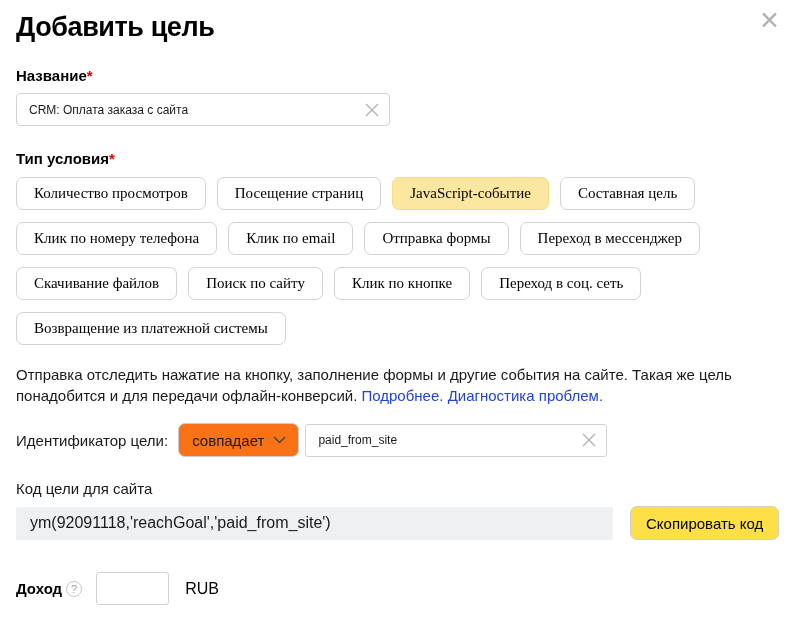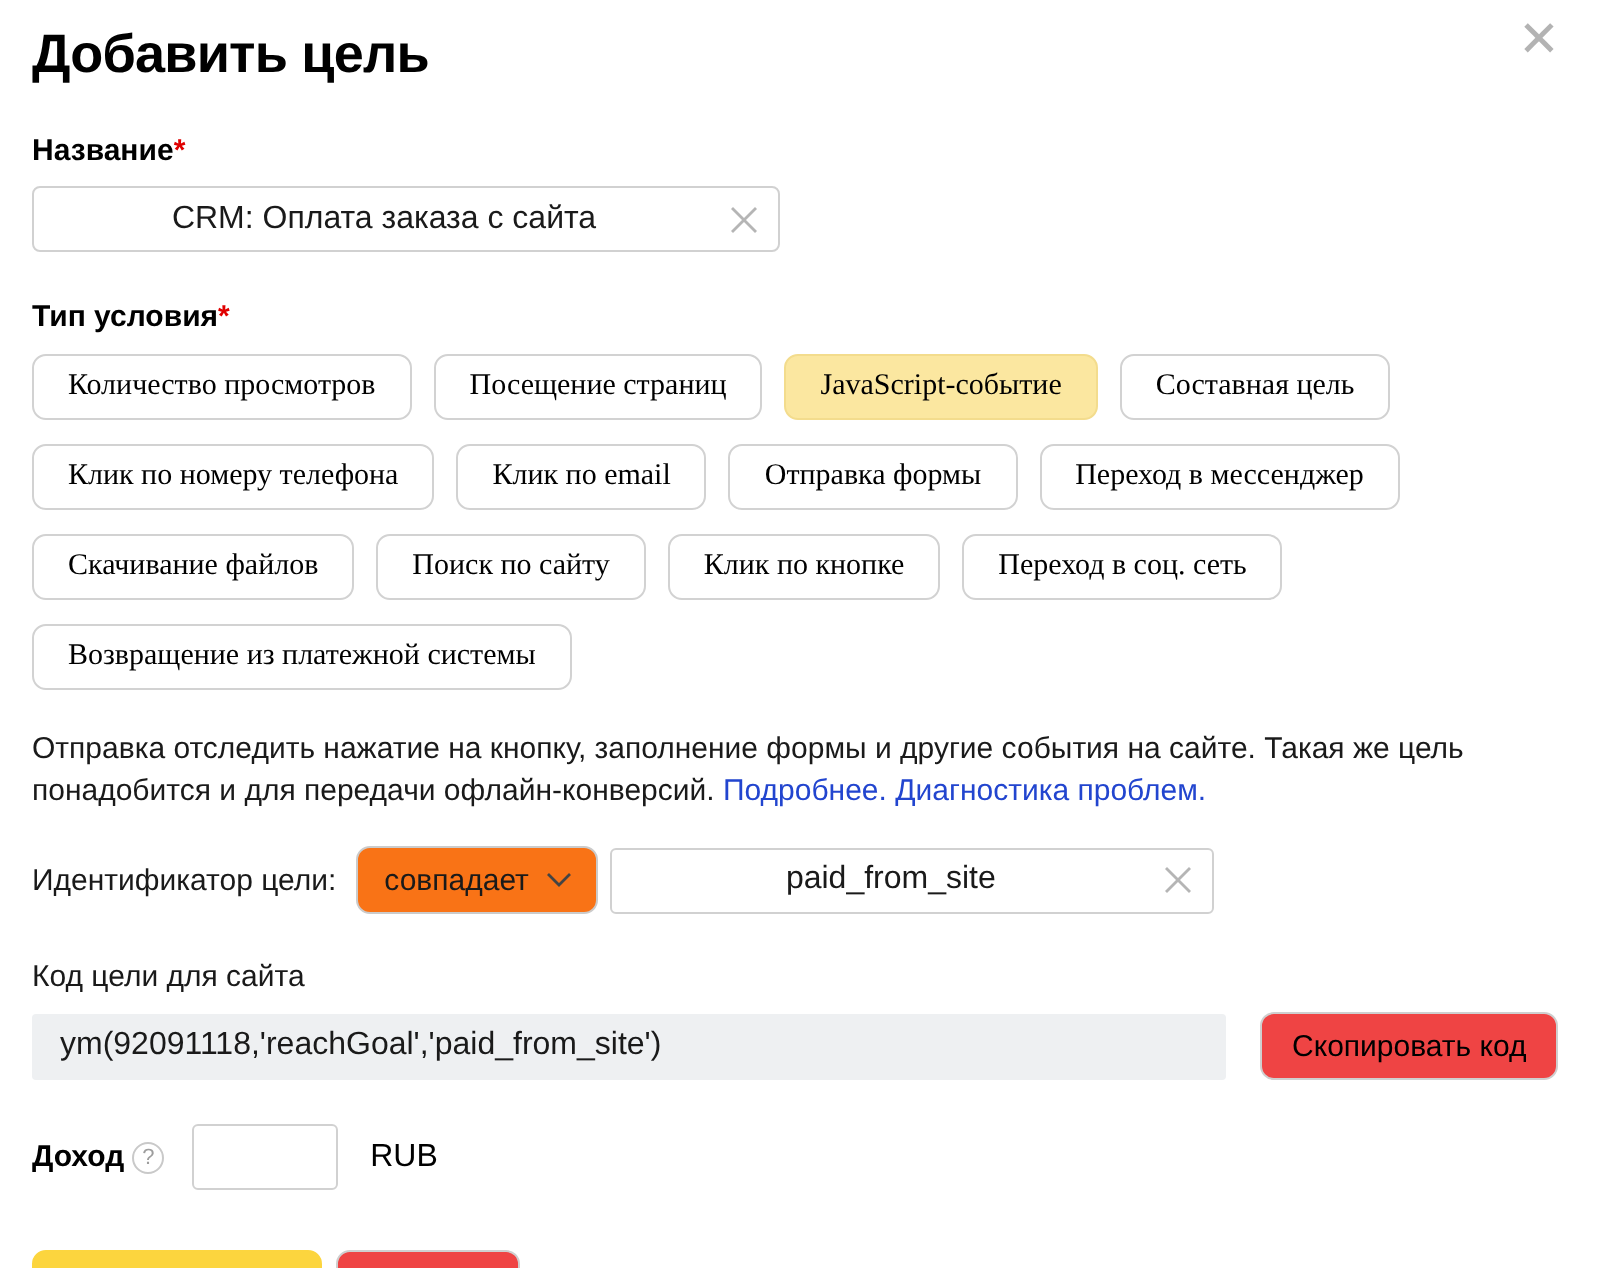--- a/index.html
+++ b/index.html
@@ -24,23 +24,23 @@
 
   .field-label { font-size:15px; font-weight:700; color:#000; }
   .required { color:#e00000; font-weight:700; }
 
   .mt-24 { margin-top:24px; }
   .mt-9  { margin-top:9px; }
 
   .input-wrap { position:relative; display:inline-block; vertical-align:middle; }
   .text-input {
     height:33px; border:1px solid #d1d1d1; border-radius:3px;
-    font-size:16px; color:#1a1a1a; padding:0 34px 0 12px;
+    font-size:12px; color:#1a1a1a; padding:0 34px 0 12px;
     font-family:"Liberation Sans","DejaVu Sans",sans-serif;
-    outline:none; background:#fff;text-align:center;
+    outline:none; background:#fff;
   }
   .name-input { width:374px; border-radius:4px; }
   .clear-icon {
     position:absolute; right:11px; top:50%; transform:translateY(-50%);
     width:14px; height:14px; cursor:pointer; display:block;
   }
   .clear-icon line { stroke:#b5b5b5; stroke-width:1.4; }
 
   .chips { margin-top:10px; display:flex; flex-wrap:wrap; gap:12px 11px; width:772px; }
   .chip {
@@ -67,27 +67,27 @@
   .identifier-input { width:302px; margin-left:3px; }
 
   .code-label { margin-top:23px; font-size:15px; font-weight:400; color:#1a1a1a; }
   .code-row { margin-top:9px; display:flex; align-items:center; }
   .code-box {
     width:597px; height:33px; background:#eef0f2; border-radius:2px;
     display:flex; align-items:center; padding:0 14px;
     font-size:16px; color:#1a1a1a; white-space:nowrap;
   }
   .btn {
-    height:34px; border:1px solid #cfcfcf; border-radius:7px; background:#ef4444;
+    height:34px; border:1px solid #cfcfcf; border-radius:7px; background:#fde047;
     font-size:15px; color:#000; cursor:pointer; padding:0 16px;
     font-family:"Liberation Sans","DejaVu Sans",sans-serif;
   }
   .copy-btn { margin-left:17px; padding:0 15px; }
 
-  .revenue-row { margin-top:22px; display:flex; align-items:center; }
+  .revenue-row { margin-top:32px; display:flex; align-items:center; }
   .help-icon {
     width:16px; height:16px; border:1px solid #c9c9c9; border-radius:50%;
     color:#9d9d9d; font-size:11px; line-height:14px; text-align:center;
     margin-left:4px; display:inline-block; cursor:pointer;
   }
   .revenue-input { width:73px; margin-left:14px; padding:0 10px; border-radius:3px; }
   .currency { margin-left:16px; font-size:16px; color:#000; }
 
   .actions { margin-top:30px; display:flex; gap:7px; }
   .submit-btn {

